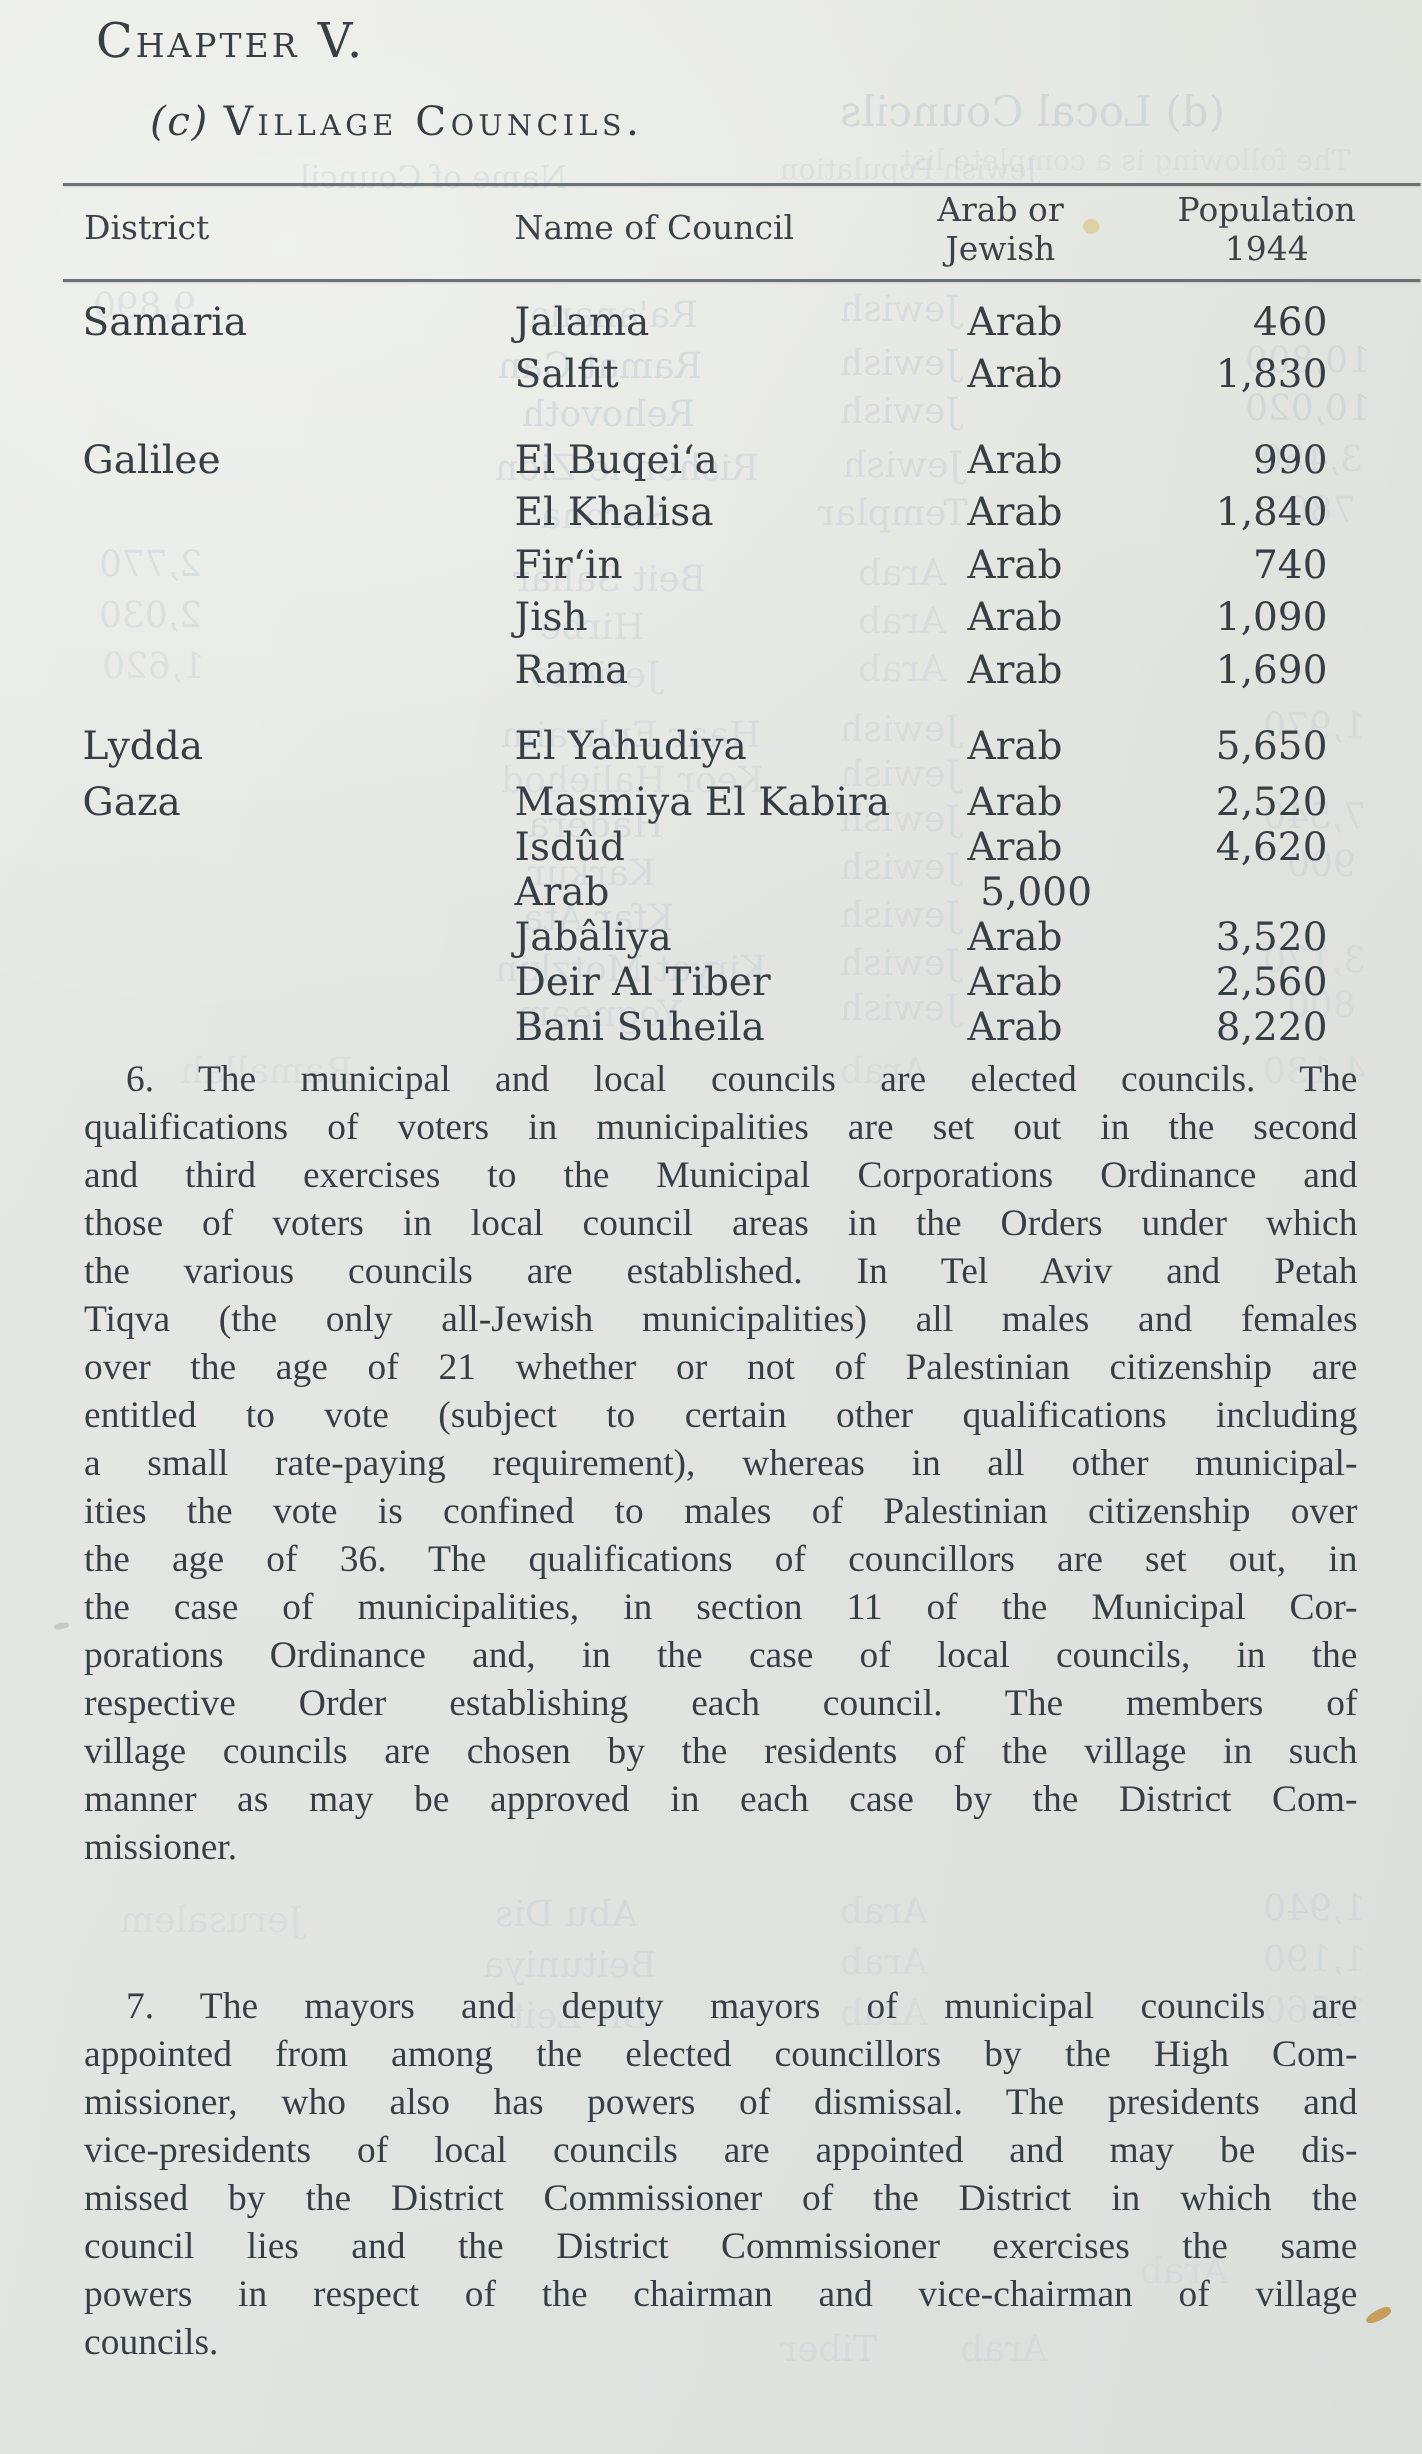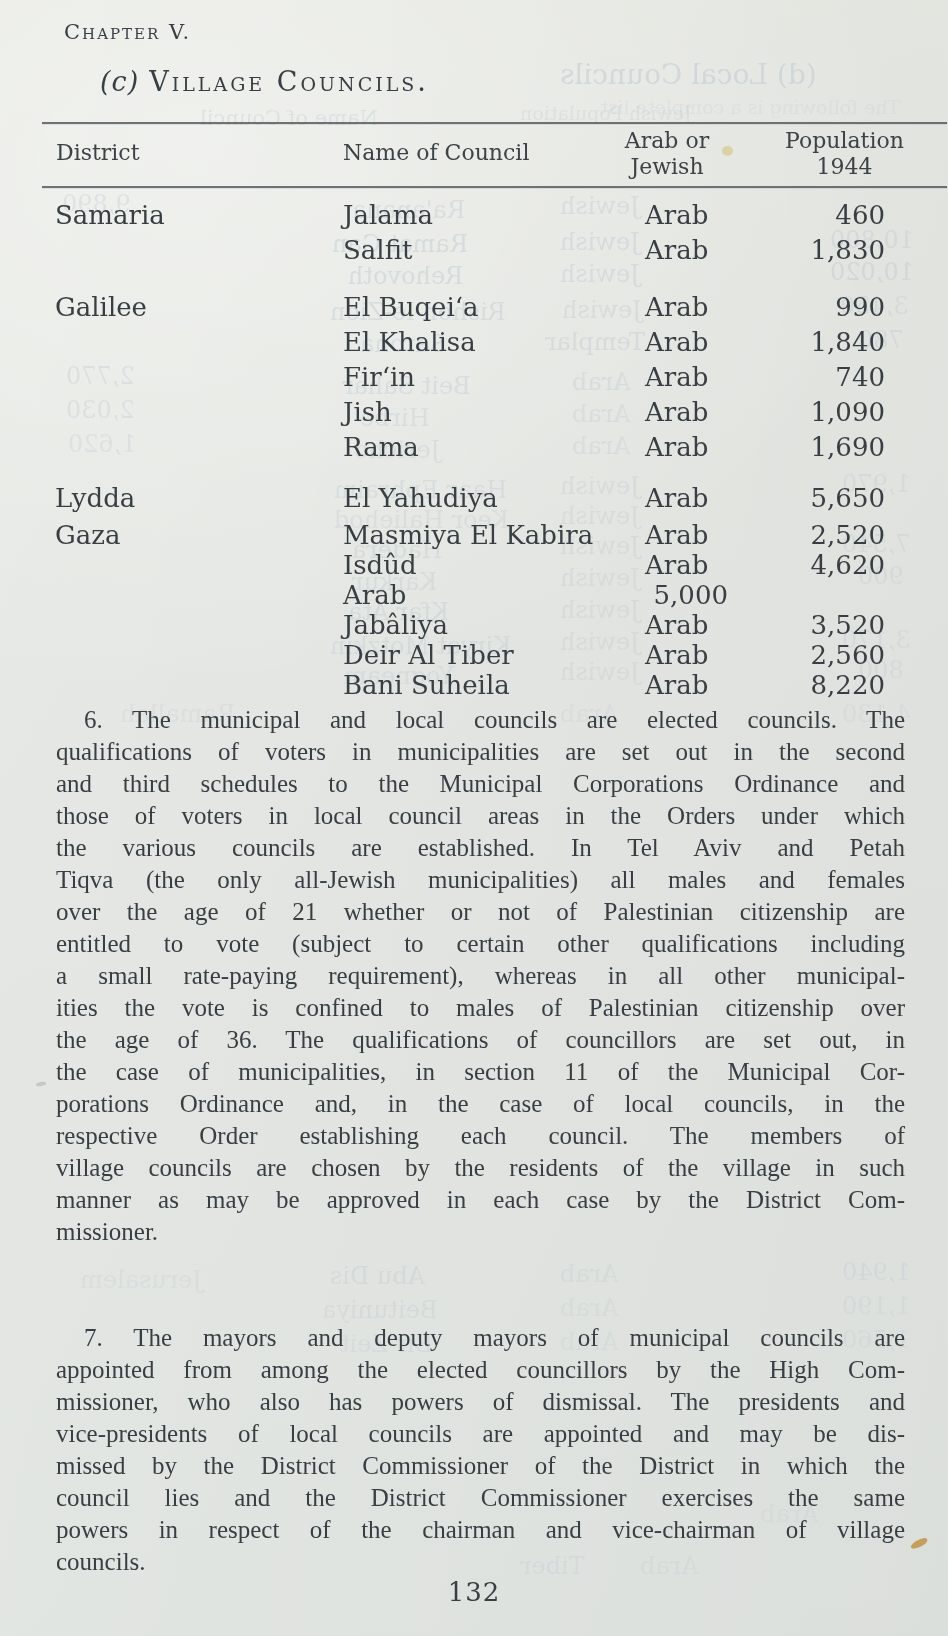--- a/index.html
+++ b/index.html
@@ -6,21 +6,21 @@
   .page{
     position:relative;width:948px;height:1636px;overflow:hidden;
     background:
       radial-gradient(1200px 900px at 20% 10%, rgba(255,255,255,.35), rgba(255,255,255,0) 60%),
       linear-gradient(100deg, rgba(0,0,0,.015), rgba(0,0,0,.05) 98%),
       linear-gradient(175deg,#edefe9 0%,#e9ece8 45%,#e7ebe8 100%);
     font-family:"DejaVu Serif", "Liberation Serif", serif;
     color:#383f44;
   }
   
-  .chapter{position:absolute;left:64px;top:20px;font-size:21px;font-variant:small-caps;letter-spacing:2px;}
+  .chapter{position:absolute;left:64px;top:8px;font-size:32px;font-variant:small-caps;letter-spacing:2px;}
   .section{position:absolute;left:100px;top:66px;font-size:27px;letter-spacing:1px;white-space:nowrap;}
   .section .lbl{font-style:italic;font-variant:normal;margin-right:10px;}
   .section .ttl{font-variant:small-caps;letter-spacing:3px;}
   
   .rule{position:absolute;left:42px;width:905px;height:2px;background:#4d545a;opacity:.8;box-shadow:0 1px 0 rgba(77,84,90,.15);}
   .rule.r1{top:122px;}
   .rule.r2{top:186px;}
   .thead{position:absolute;left:42px;top:122px;width:905px;height:64px;font-size:22px;color:#3c4348;}
   .th{position:absolute;line-height:26px;text-align:center;}
   .th.district{left:14px;top:18px;}
@@ -231,21 +231,21 @@
           <div class="td c3">Arab</div>
           <div class="td c4">8,220</div>
         </div>
       </div>
     </div>
 
   <div class="paras" id="paras">
       <div class="para">
         <div class="line first">6. The municipal and local councils are elected councils. The</div>
         <div class="line">qualifications of voters in municipalities are set out in the second</div>
-        <div class="line">and third schedules to the Municipal Corporations Ordinance and</div>
+        <div class="line">and third exercises to the Municipal Corporations Ordinance and</div>
         <div class="line">those of voters in local council areas in the Orders under which</div>
         <div class="line">the various councils are established. In Tel Aviv and Petah</div>
         <div class="line">Tiqva (the only all-Jewish municipalities) all males and females</div>
         <div class="line">over the age of 21 whether or not of Palestinian citizenship are</div>
         <div class="line">entitled to vote (subject to certain other qualifications including</div>
         <div class="line">a small rate-paying requirement), whereas in all other municipal-</div>
         <div class="line">ities the vote is confined to males of Palestinian citizenship over</div>
         <div class="line">the age of 36. The qualifications of councillors are set out, in</div>
         <div class="line">the case of municipalities, in section 11 of the Municipal Cor-</div>
         <div class="line">porations Ordinance and, in the case of local councils, in the</div>
@@ -259,20 +259,19 @@
         <div class="line">appointed from among the elected councillors by the High Com-</div>
         <div class="line">missioner, who also has powers of dismissal. The presidents and</div>
         <div class="line">vice-presidents of local councils are appointed and may be dis-</div>
         <div class="line">missed by the District Commissioner of the District in which the</div>
         <div class="line">council lies and the District Commissioner exercises the same</div>
         <div class="line">powers in respect of the chairman and vice-chairman of village</div>
         <div class="line last">councils.</div>
       </div>
     </div>
 
-  <div class="pageno">132</div>
 
   <div id="marks-layer">
       <div class="mark" style="left: 722px; top: 146px; width: 11px; height: 10px; background: rgb(217, 207, 158); border-radius: 50%; opacity: 0.9; transform: rotate(0deg);"></div>
       <div class="mark" style="left: 910px; top: 1540px; width: 18px; height: 7px; background: rgb(196, 155, 82); border-radius: 60% 40% 50% 50%; opacity: 0.95; transform: rotate(-25deg);"></div>
       <div class="mark" style="left: 36px; top: 1082px; width: 10px; height: 4px; background: rgb(182, 188, 190); border-radius: 40%; opacity: 0.7; transform: rotate(-10deg);"></div>
     </div>
 </div>
 
 </body></html>

